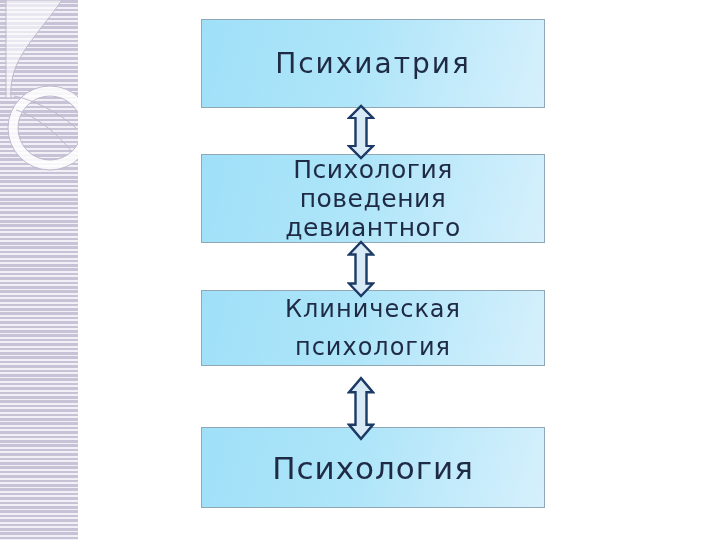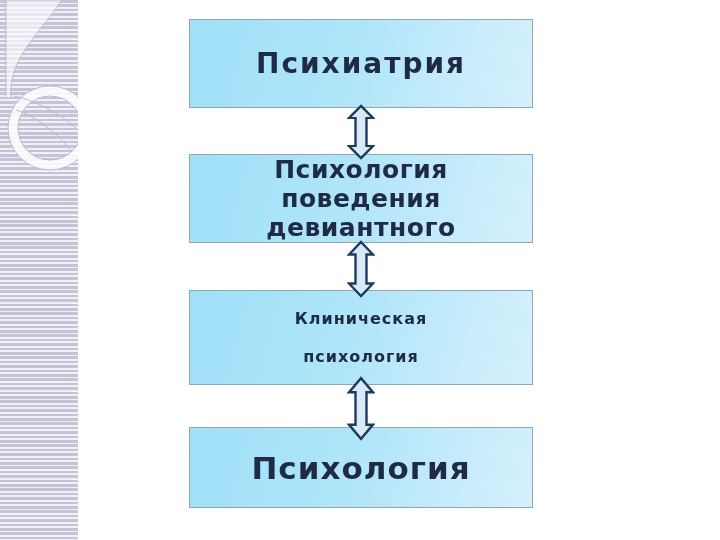--- a/index.html
+++ b/index.html
@@ -26,37 +26,37 @@
       to bottom,
       #c8c2d7 0px, #c8c2d7 2.6px,
       #f1f0f6 2.6px, #f1f0f6 4.4px
     );
     overflow: hidden;
   }
   .sidebar svg { position: absolute; left: 0; top: 0; }
   
   .box {
     position: absolute;
-    left: 189px;
+    left: 201px;
     width: 344px;
     box-sizing: border-box;
     border: 1px solid #90a7b6;
     background: linear-gradient(105deg, #9fe0f8 0%, #aee5f9 45%, #d6f0fc 100%);
     color: #1f2a44;
-    font-weight: bold;
+    font-weight: normal;
     text-align: center;
     display: flex;
     flex-direction: column;
     align-items: center;
     justify-content: center;
   }
   .box .line { display: block; white-space: nowrap; }
   .box1 { top: 19px;  height: 89px; font-size: 28px; letter-spacing: 2px; }
   .box2 { top: 154px; height: 89px; font-size: 25px; letter-spacing: 0.5px; line-height: 29px; }
-  .box3 { top: 290px; height: 95px; font-size: 16px; letter-spacing: 1px; line-height: 38px; }
+  .box3 { top: 290px; height: 76px; font-size: 24px; letter-spacing: 1px; line-height: 38px; }
   .box4 { top: 427px; height: 81px; font-size: 31px; letter-spacing: 1px; }
   
   .arrow {
     position: absolute;
     left: 347px;
     width: 28px;
     z-index: 5;
   }
   .arrow1 { top: 104px; height: 56px; }
   .arrow2 { top: 240px; height: 58px; }

